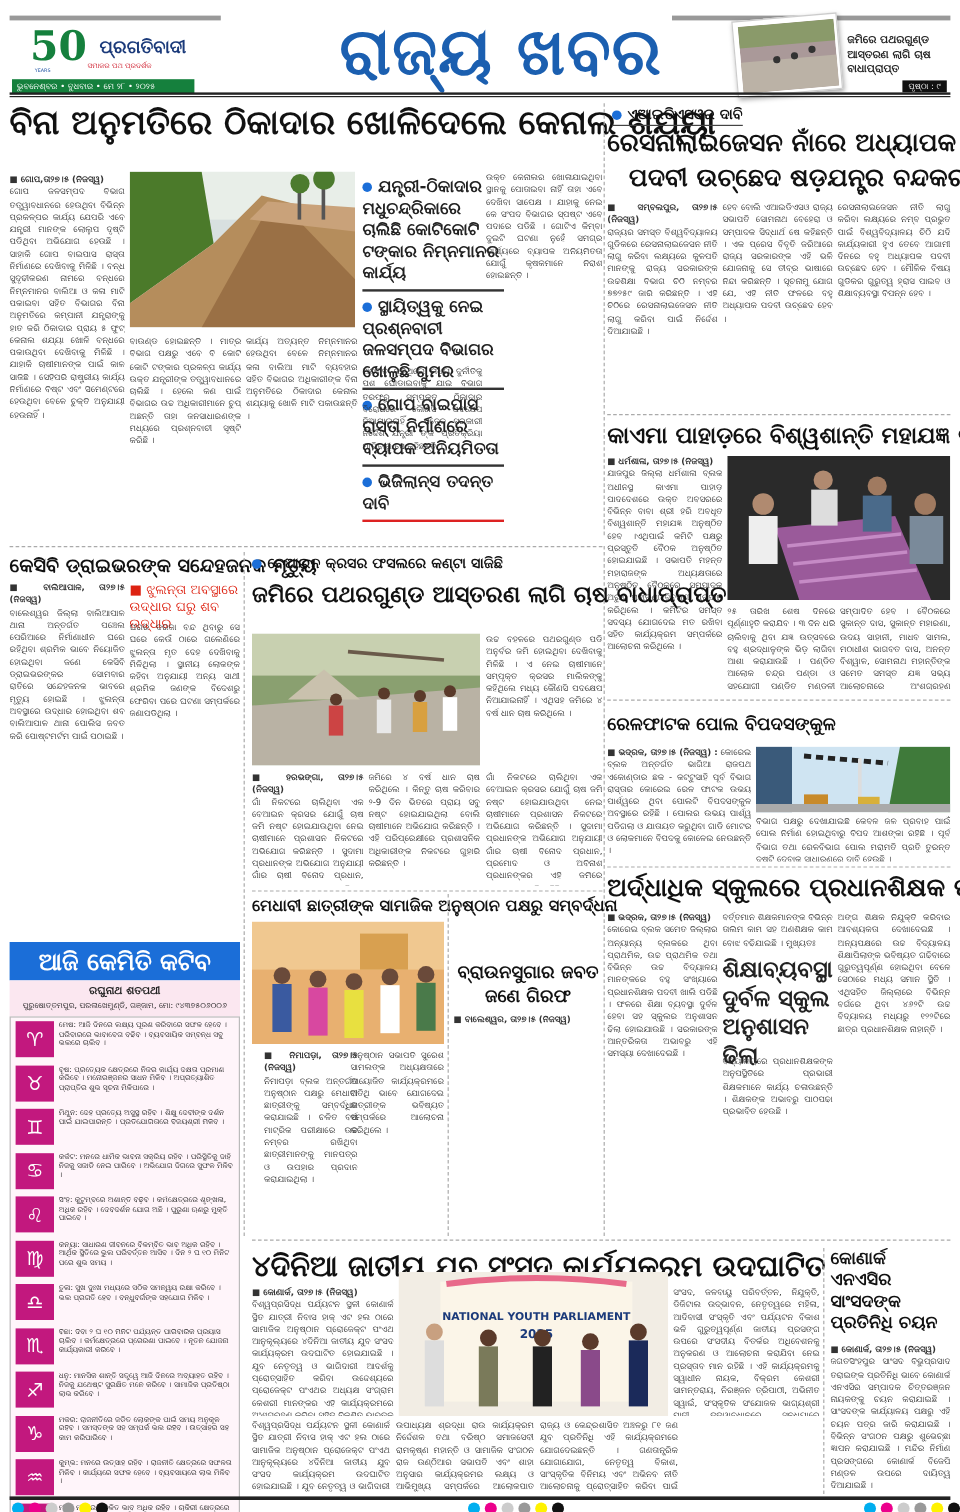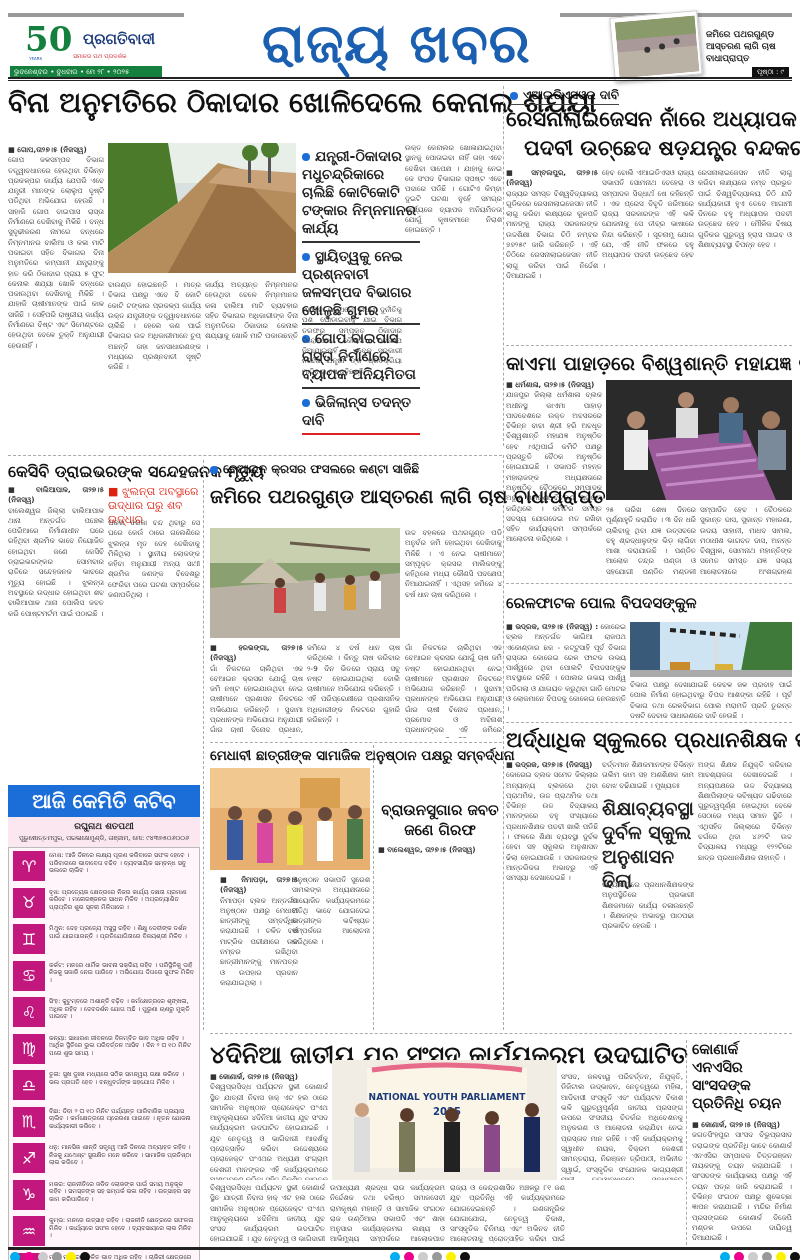--- a/index.html
+++ b/index.html
@@ -45,21 +45,21 @@
 <div class="abs topbar" style="left:560px;top:13px;width:232px"></div>
 
 <div class="abs" style="left:25px;top:20px;width:160px;height:45px">
   <span class="abs logo50" style="left:0;top:2px">50</span>
   <span class="abs" style="left:4px;top:36px;font-size:4px;color:#1b4fa0">YEARS</span>
   <span class="abs brand" style="left:58px;top:10px">ପ୍ରଗତିବାଦୀ</span>
   <span class="abs tagline" style="left:48px;top:32px">ସମାଜର ପଥ ପ୍ରଦର୍ଶକ</span>
 </div>
 <div class="abs dateline" style="left:10px;top:66px;width:152px">ଭୁବନେଶ୍ବର • ବୁଧବାର • ମେ ୨୮ • ୨୦୨୫</div>
 
-<div class="abs masthead" style="left:262px;top:12px">ରାଜ୍ୟ ଖବର</div>
+<div class="abs masthead" style="left:283px;top:12px">ରାଜ୍ୟ ଖବର</div>
 
 <div class="abs teaser" style="left:178px;top:14px;width:90px;height:64px;left:612px;width:88px">
   <svg width="80" height="56" style="margin:4px">
     <rect width="80" height="56" fill="#a99"></rect>
     <rect width="80" height="18" fill="#8a9a6a"></rect>
     <rect y="30" width="80" height="26" fill="#bbb2a6"></rect>
     <circle cx="30" cy="30" r="3" fill="#333"></circle>
       <circle cx="45" cy="28" r="3" fill="#333"></circle>
       <circle cx="60" cy="24" r="3" fill="#333"></circle>
   </svg>

